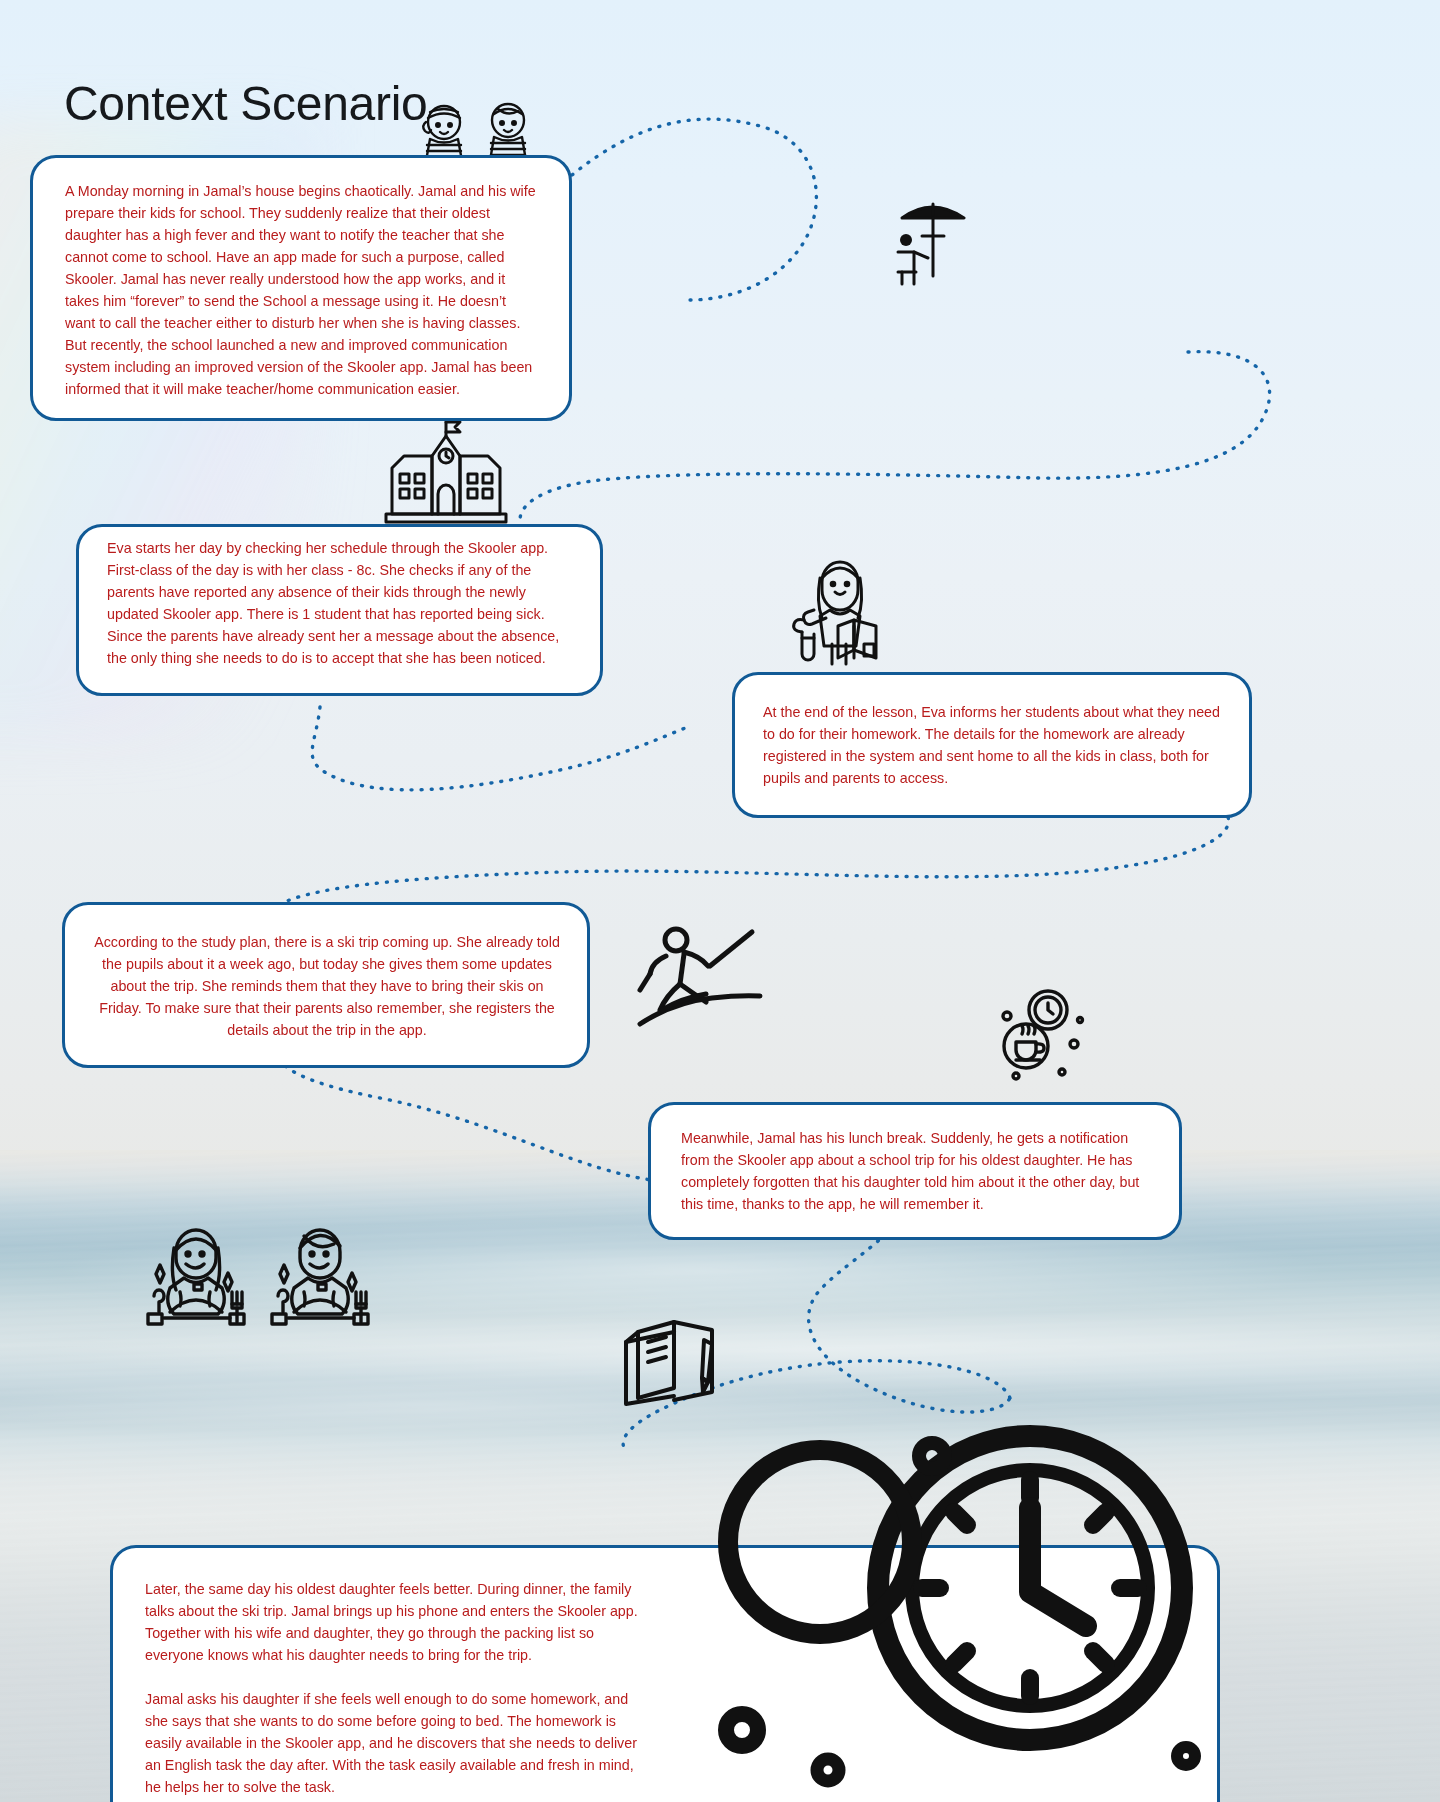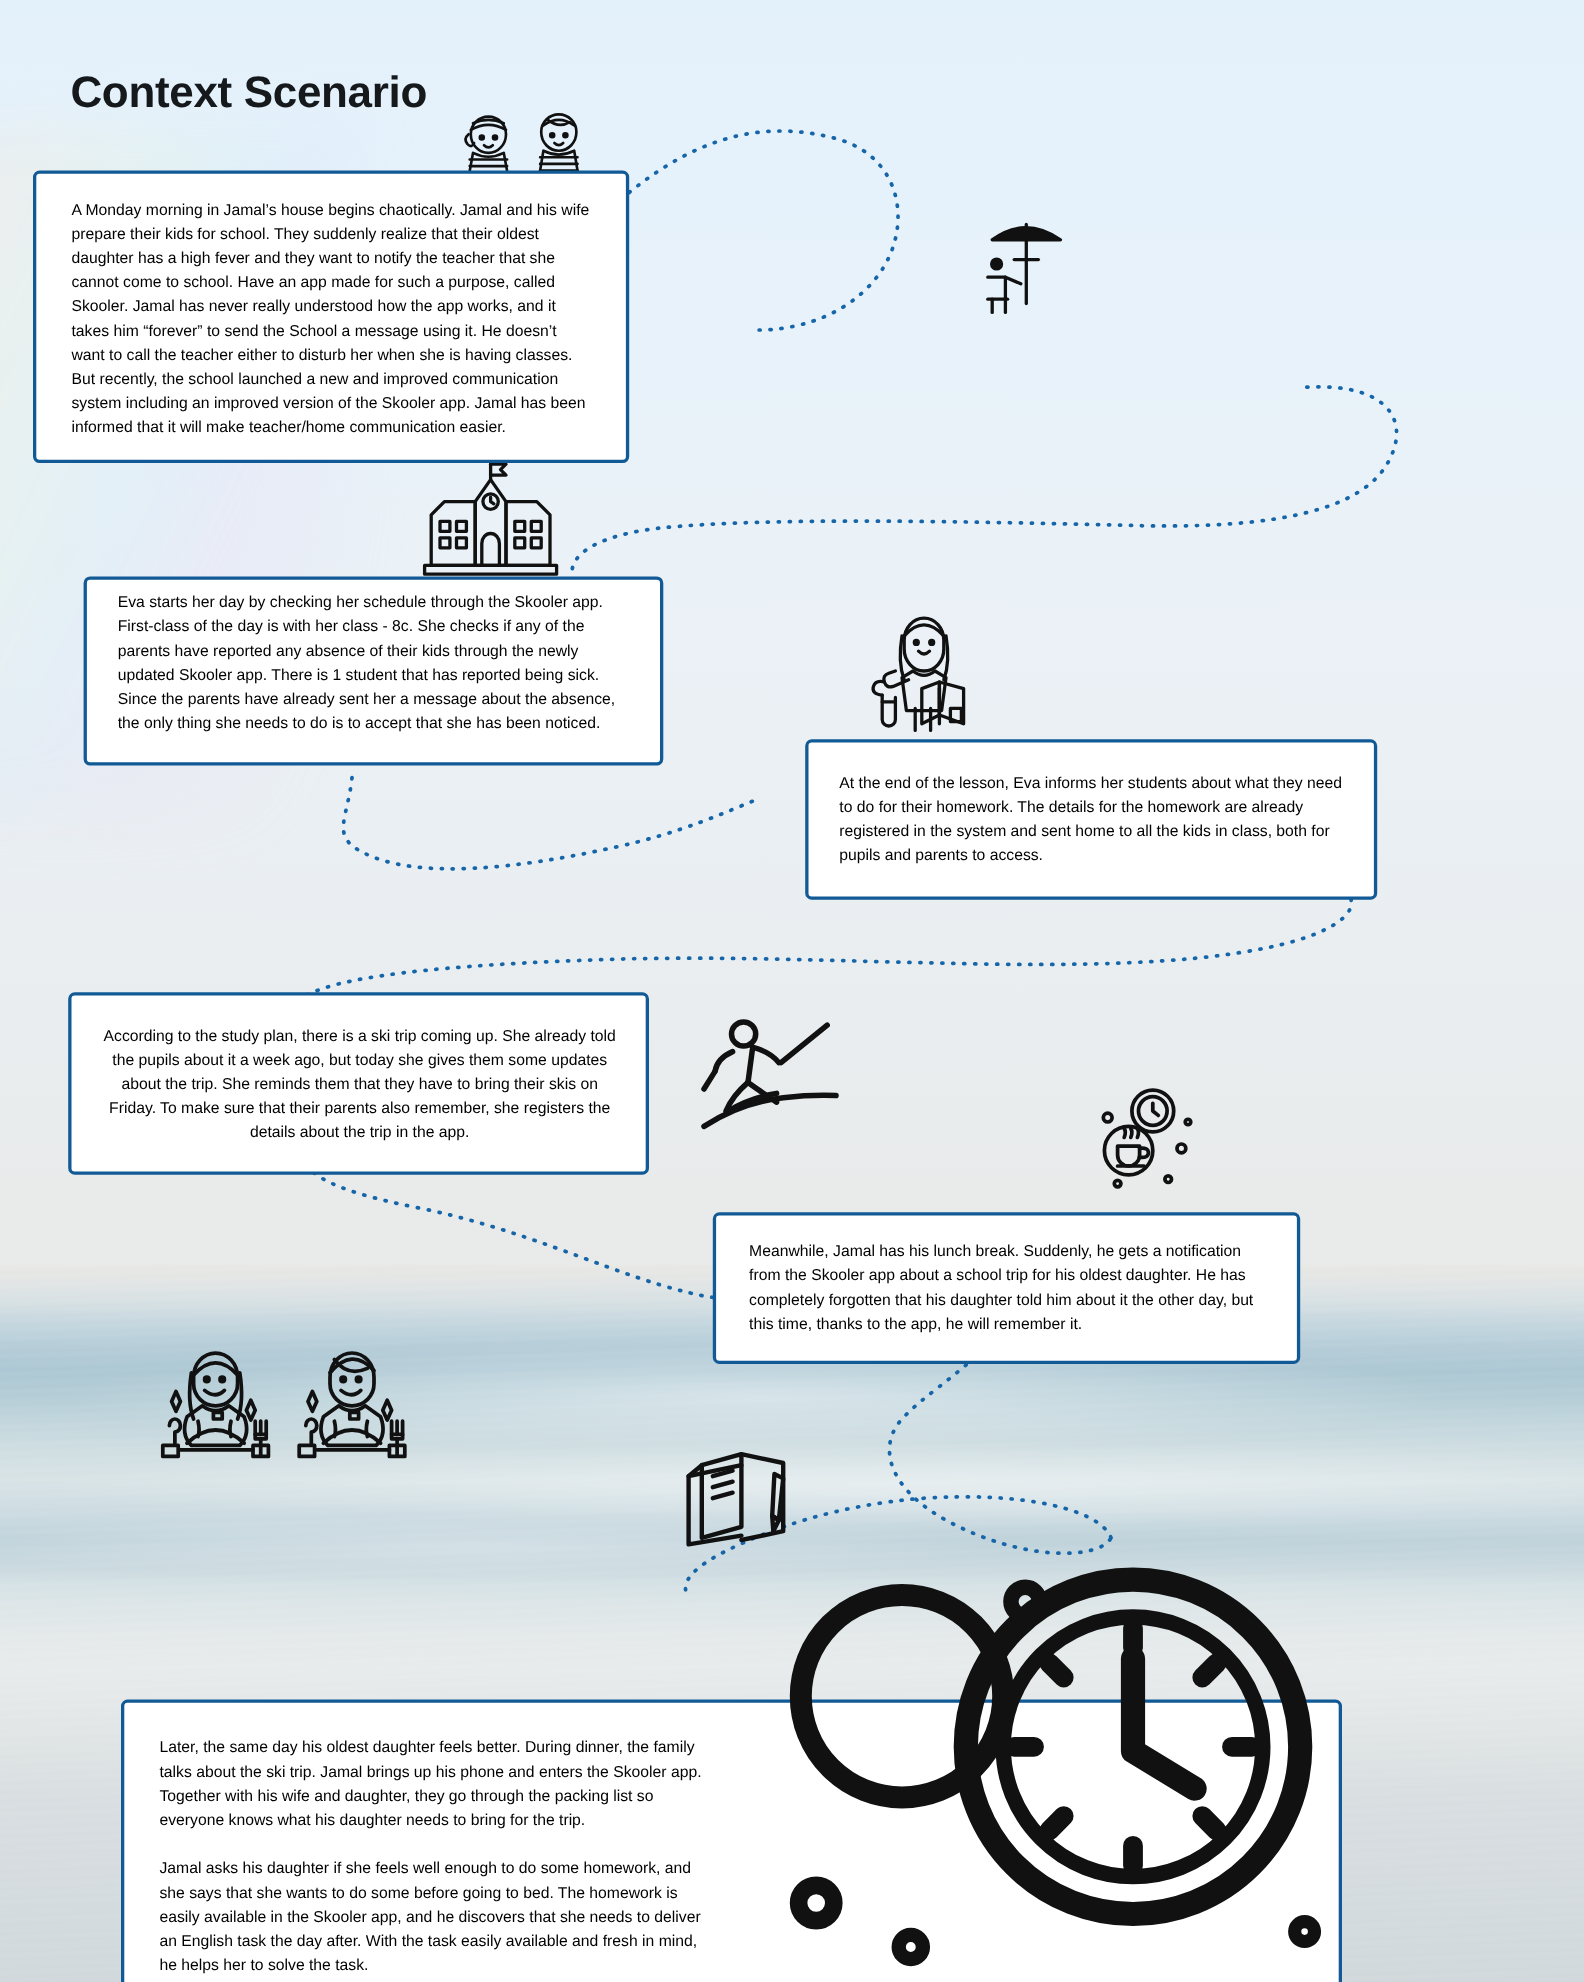--- a/index.html
+++ b/index.html
@@ -105,34 +105,34 @@
     position: absolute;
     left: 0; top: 0;
     width: 1440px; height: 1802px;
     pointer-events: none;
   }
 
   
   .page-title {
     position: absolute;
     left: 64px;
-    top: 62px;
-    font-size: 40px;
-    font-weight: 700;
+    top: 76px;
+    font-size: 48px;
+    font-weight: 400;
     color: #16191c;
     letter-spacing: -0.3px;
   }
 
   
   .card {
     position: absolute;
     background: #ffffff;
     border: 3px solid #115a96;
-    border-radius: 6px;
-    color: #000000;
+    border-radius: 26px;
+    color: #b91c1c;
     font-size: 14.3px;
     line-height: 22px;
   }
   .card p { margin: 0; }
   .card p + p { margin-top: 22px; }
 
   
   .ill {
     position: absolute;
     pointer-events: none;

